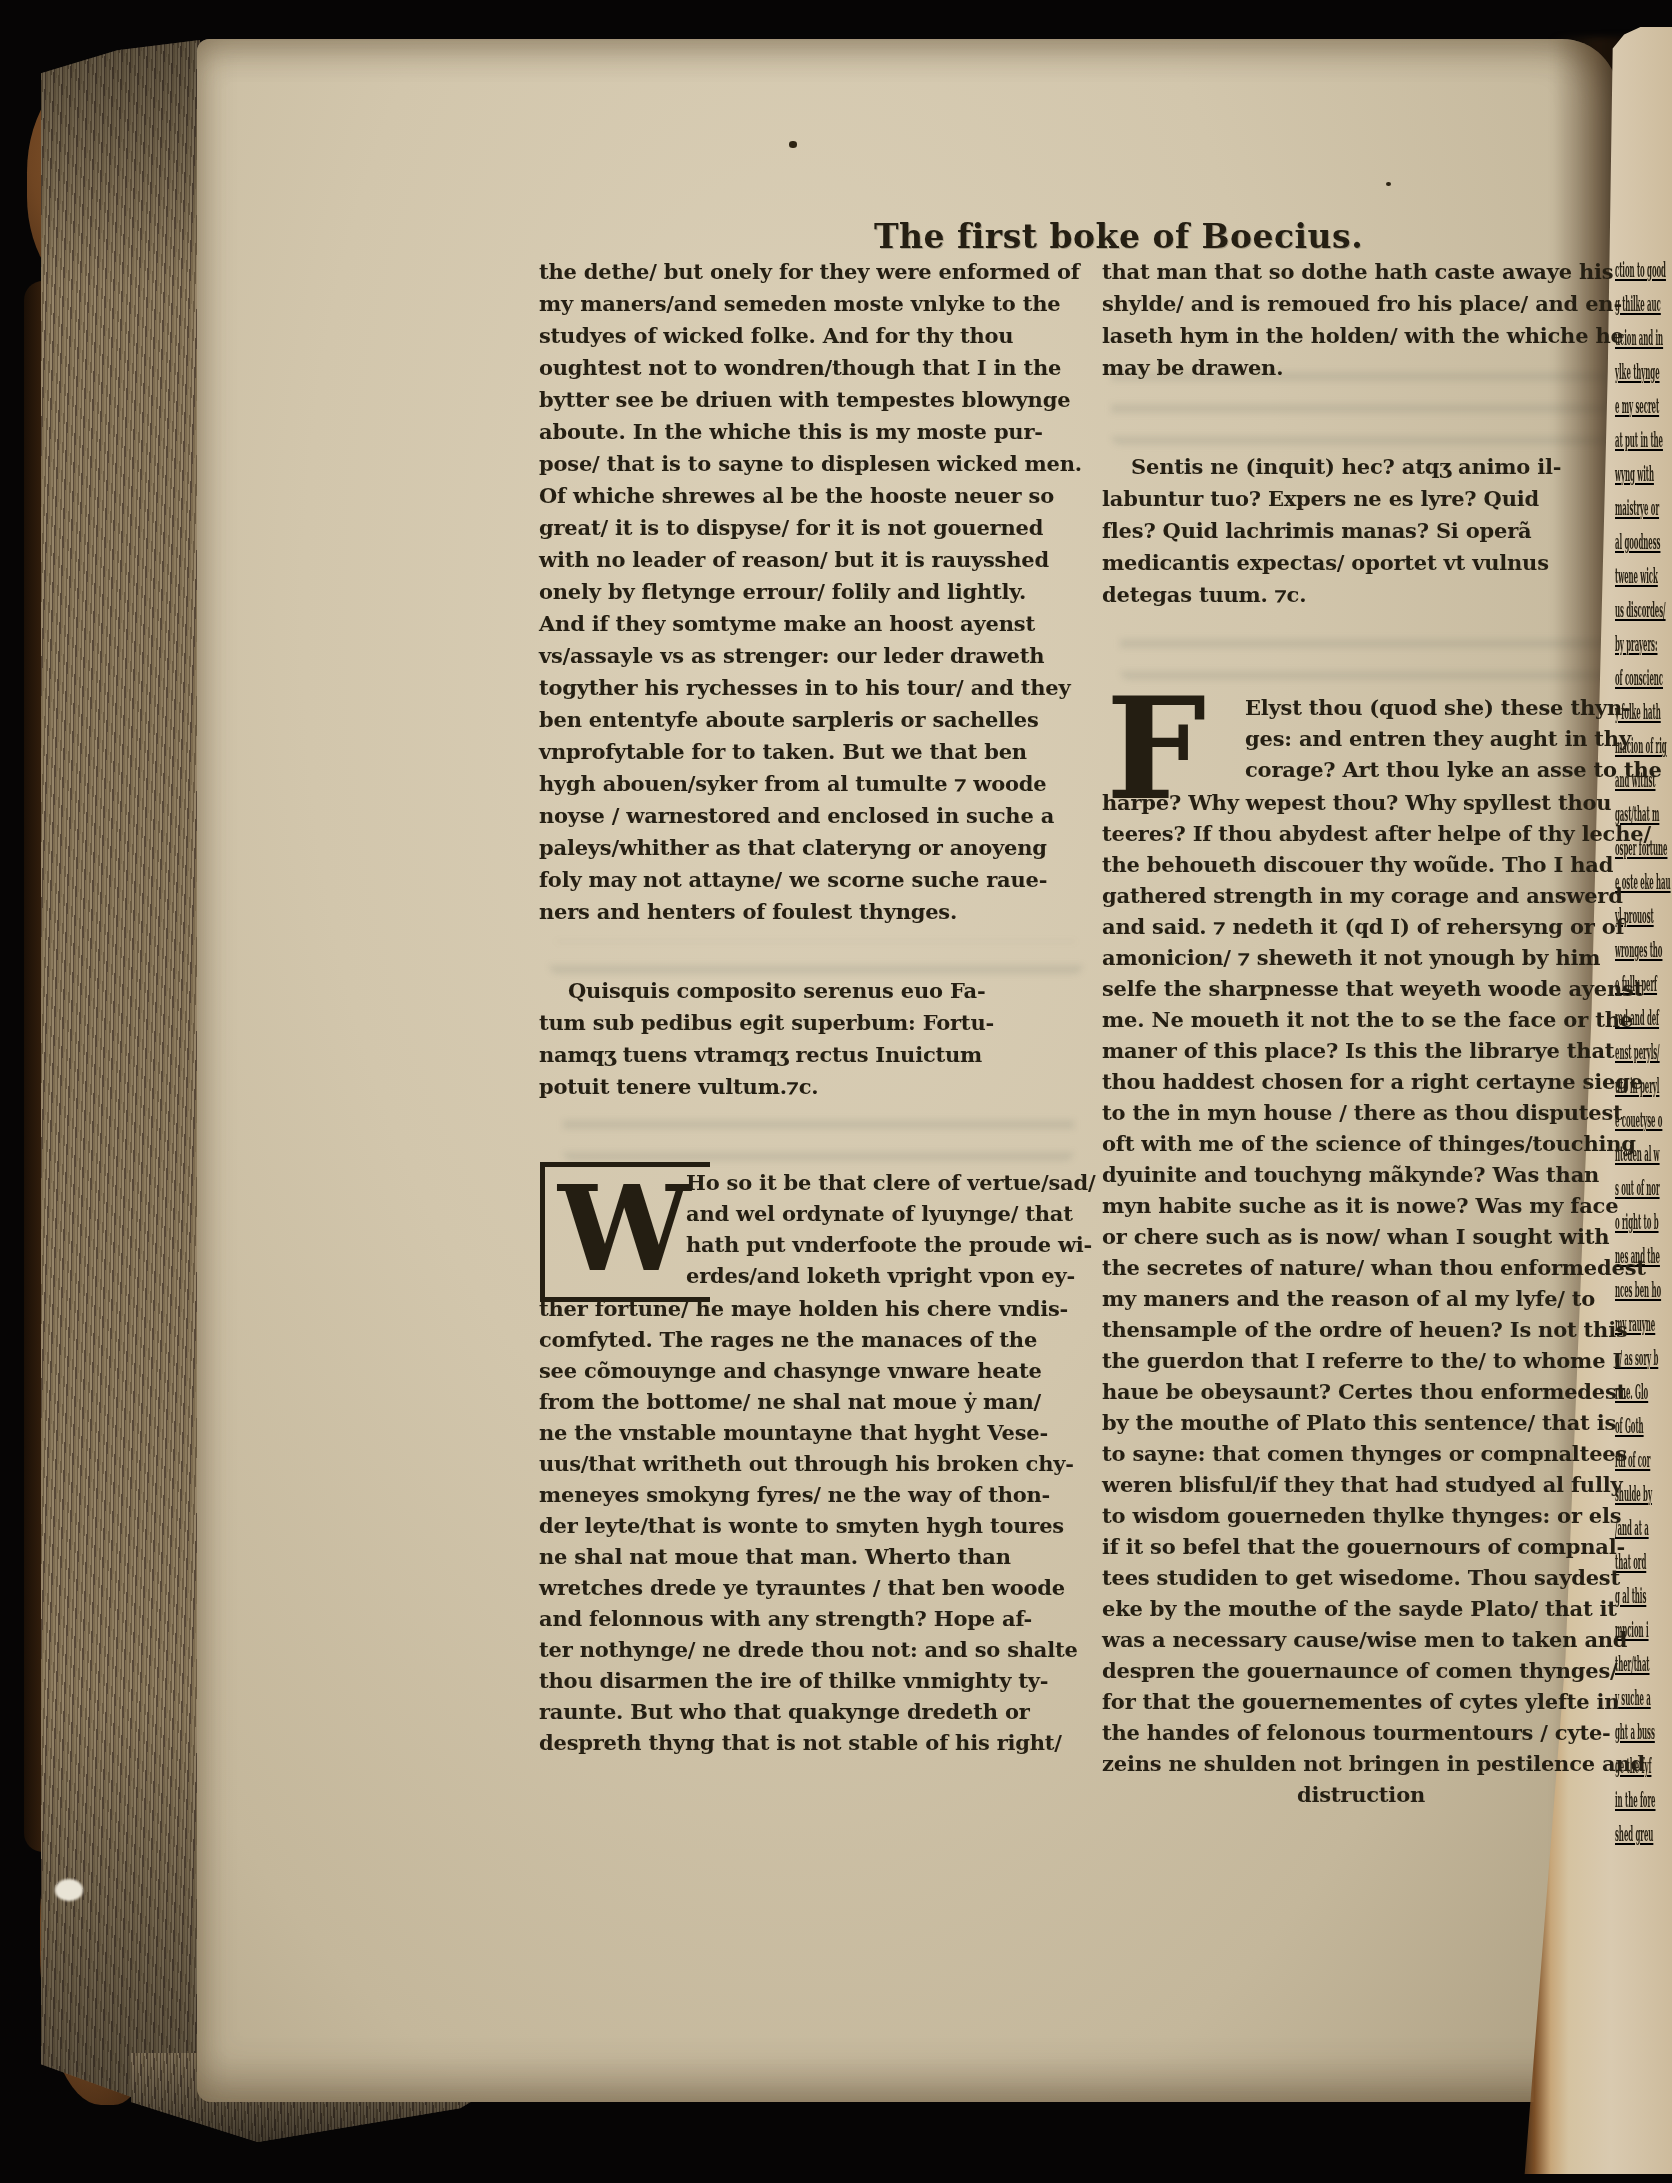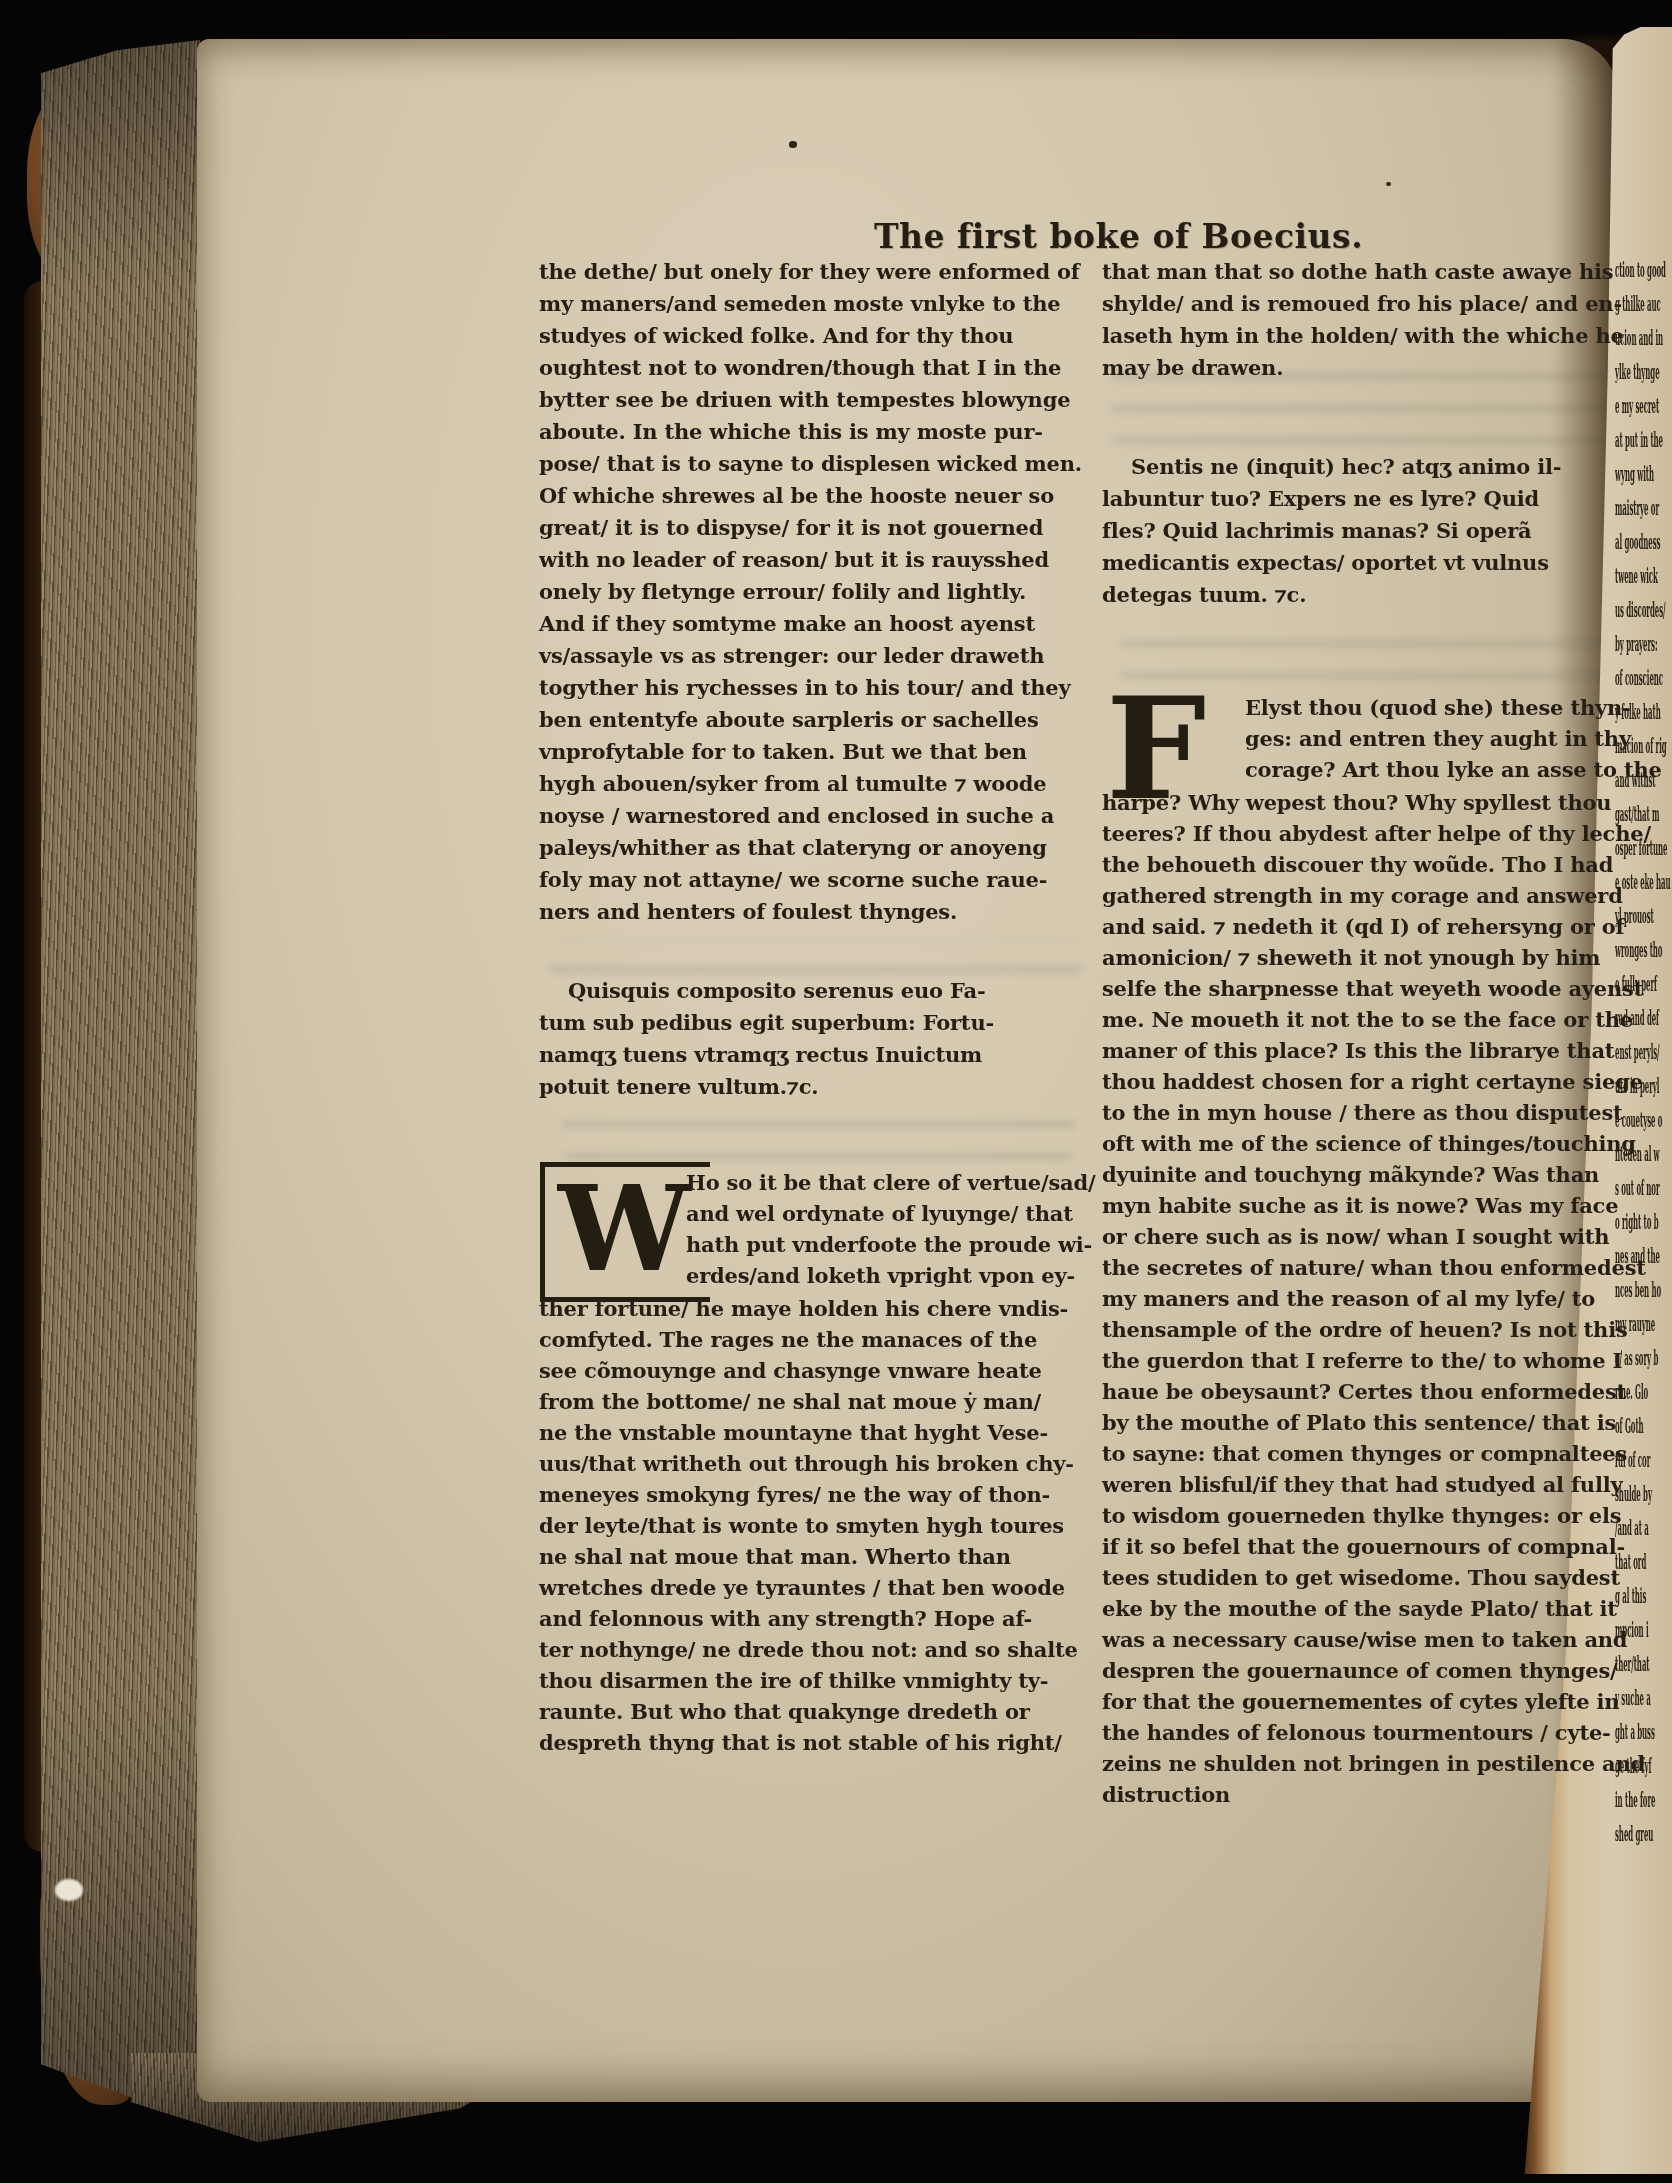--- a/index.html
+++ b/index.html
@@ -41,21 +41,21 @@
     position:absolute;z-index:4;left:1552px;top:37px;width:80px;height:2082px;
     background:linear-gradient(90deg, rgba(40,25,10,0) 0%, rgba(60,38,16,.45) 55%, rgba(25,14,6,.75) 100%);
     filter:blur(3.3px);
   }
   .next-page{
     position:absolute;z-index:5;left:1510px;top:27px;width:163px;height:2147px;
     background:linear-gradient(90deg, rgba(60,35,15,0) 0%, #7a4e26 15%, #c7a679 25%, #d5c3a1 36%, #d9cab0 62%, #cdbb9c 100%);
     clip-path:polygon(63% 1%,70% .35%,80% 0,100% 0,100% 100%,9% 100%,34% 76%,50% 46%,60% 16%);
   }
   
-  .frag{position:absolute;left:105px;top:226px;width:58px;}
+  .frag{position:absolute;left:105px;top:226px;width:58px;text-decoration:underline;}
   .frag .tl{
     height:34px;line-height:34px;font-size:20.6px;font-weight:700;color:#2a2315;
     white-space:nowrap;transform:scaleX(.34);transform-origin:0 50%;
   }
 
   
   .print{color:#251f13;font-weight:700;}
   .header-title{
     position:absolute;z-index:6;left:874px;top:217px;
     font-size:33px;letter-spacing:0.5px;white-space:nowrap;
@@ -213,21 +213,21 @@
     <div class="tl">weren blisful/if they that had studyed al fully</div>
     <div class="tl">to wisdom gouerneden thylke thynges: or els</div>
     <div class="tl">if it so befel that the gouernours of compnal-</div>
     <div class="tl">tees studiden to get wisedome. Thou saydest</div>
     <div class="tl">eke by the mouthe of the sayde Plato/ that it</div>
     <div class="tl">was a necessary cause/wise men to taken and</div>
     <div class="tl">despren the gouernaunce of comen thynges/</div>
     <div class="tl">for that the gouernementes of cytes ylefte in</div>
     <div class="tl">the handes of felonous tourmentours / cyte-</div>
     <div class="tl">zeins ne shulden not bringen in pestilence and</div>
-    <div class="tl" style="text-align: left;">distruction</div>
+    <div class="tl" style="text-align: center;">distruction</div>
   </div>
 
 <div class="next-page">
   <div class="frag">
       <div class="tl">ction to good</div>
       <div class="tl">g thilke auc</div>
       <div class="tl">ucion and in</div>
       <div class="tl">ylke thynge</div>
       <div class="tl">e my secret</div>
       <div class="tl">at put in the</div>

